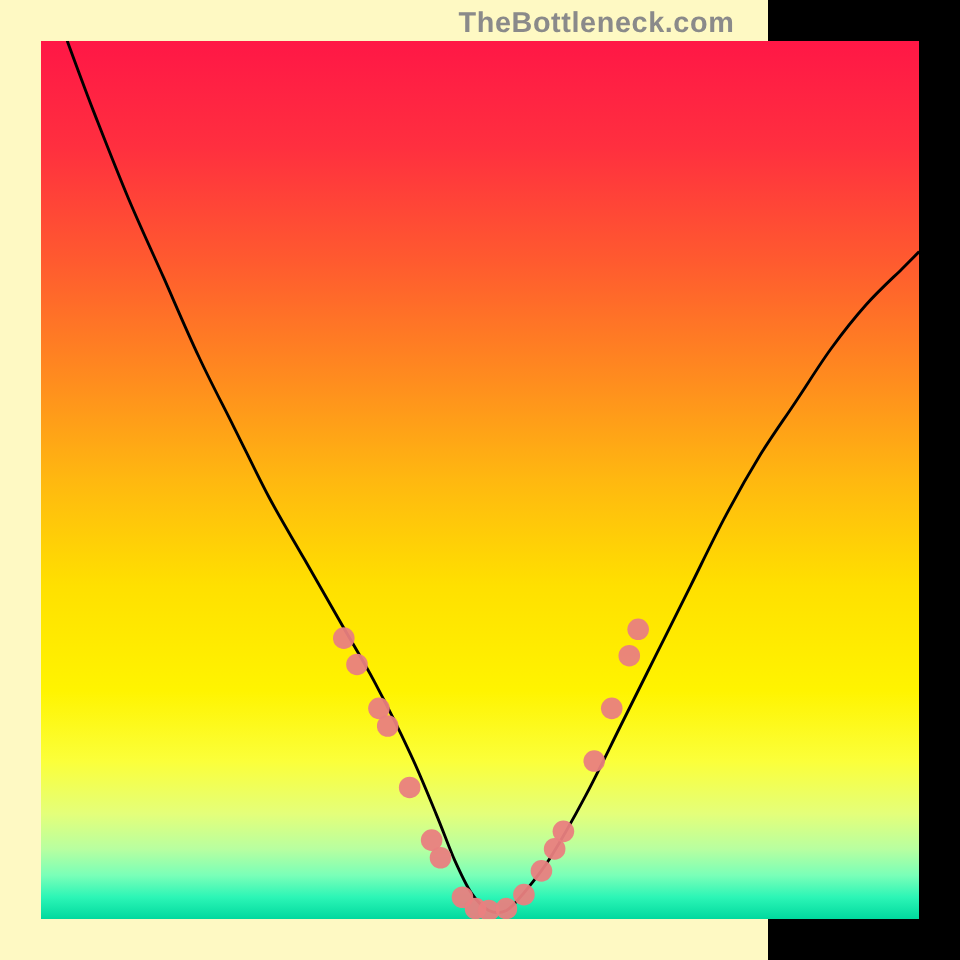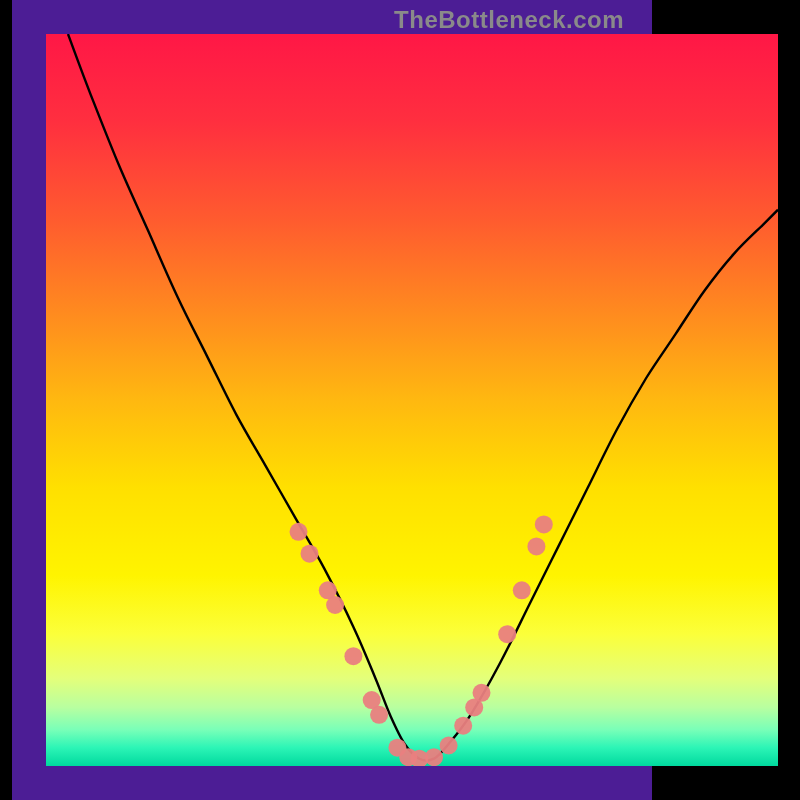--- a/index.html
+++ b/index.html
@@ -5,25 +5,25 @@
   html, body {
     margin: 0;
     padding: 0;
     width: 800px;
     height: 800px;
     overflow: hidden;
     background: #000;
   }
   .frame {
     position: absolute;
-    left: 12px;
+    left: 0;
     top: 0;
     width: 640px;
     height: 800px;
-    background: #4c1d95;
+    background: #fef9c3;
   }
   .plot {
     position: absolute;
     left: 34px;
     top: 34px;
     width: 732px;
     height: 732px;
     overflow: hidden;
   }
   .gradient-bg {

